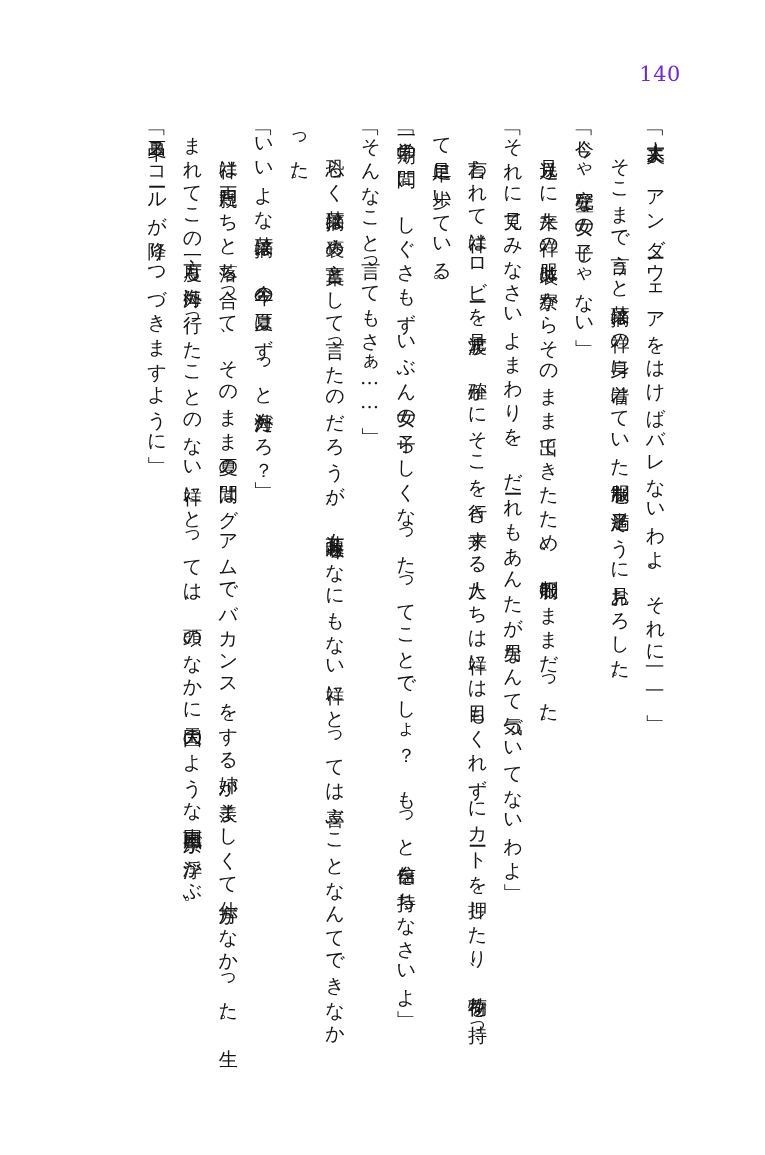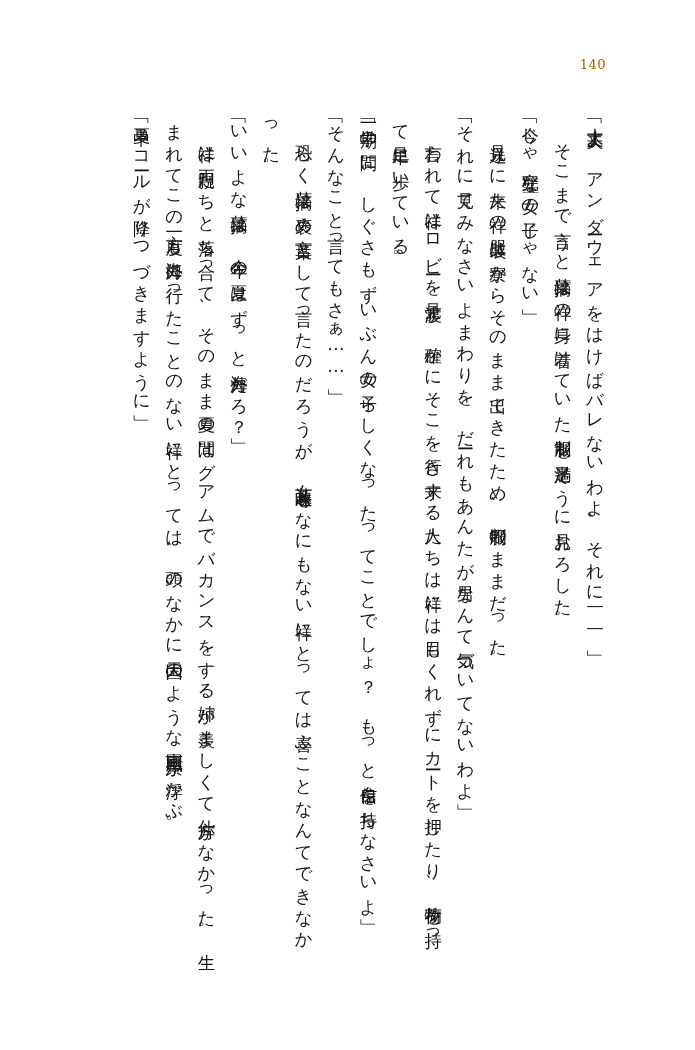--- a/index.html
+++ b/index.html
@@ -20,24 +20,24 @@
     position: absolute;
     left: 0;
     top: 0;
     width: 695px;
     height: 1050px;
   }
 
   #page-number {
     position: absolute;
     top: 57px;
-    right: 89px;
-    font-size: 13px;
+    right: 76px;
+    font-size: 19px;
     letter-spacing: 0.5px;
-    color: #a16207;
+    color: #6d28d9;
     font-family: "DejaVu Serif", "Liberation Serif", serif;
   }
 
   
   #body-text {
     position: absolute;
     top: 112px;
     right: 84px;
     height: 830px;
     width: 540px;

